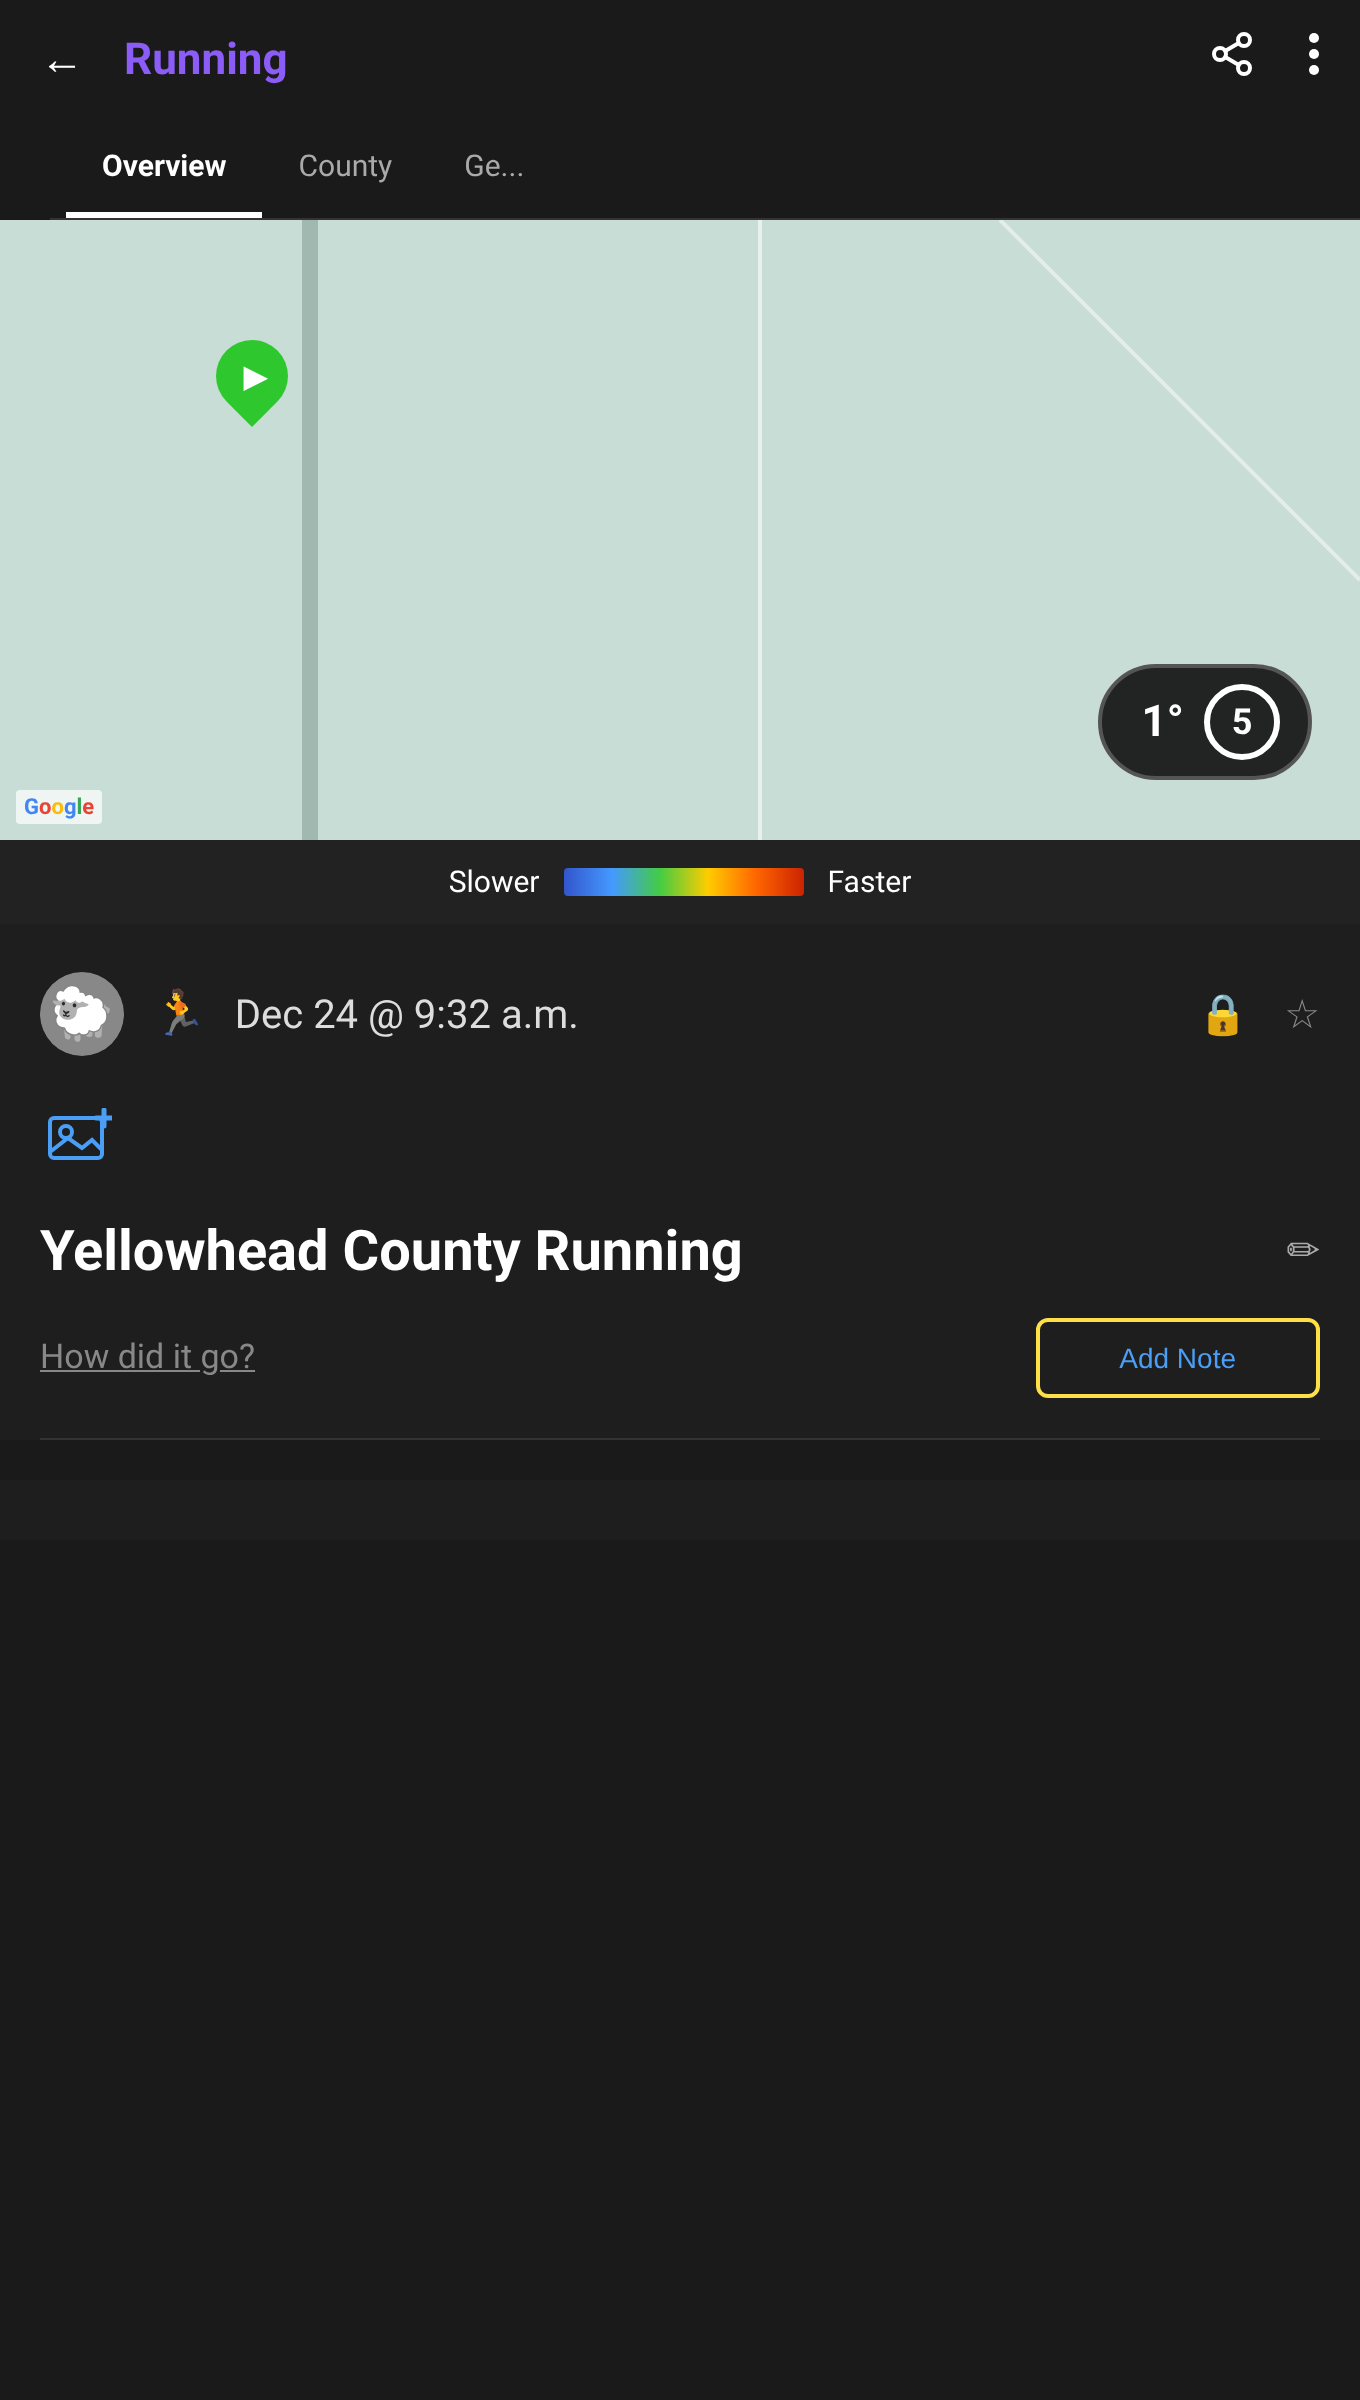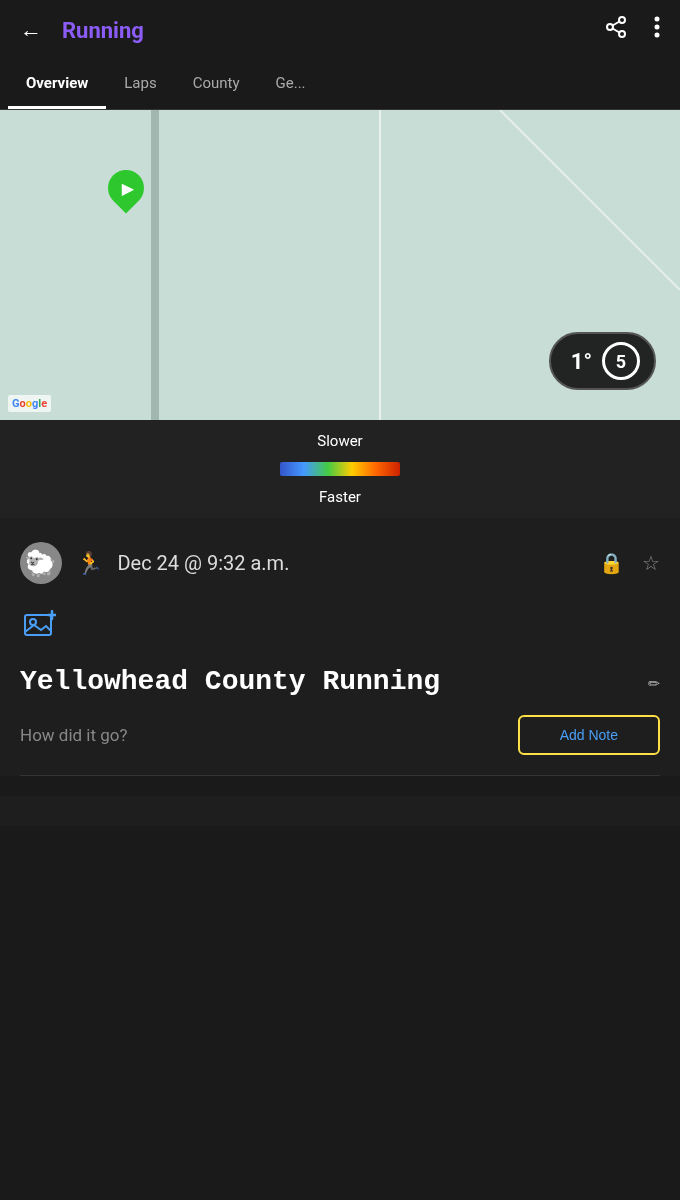--- a/index.html
+++ b/index.html
@@ -49,20 +49,21 @@
       font-size: 22px;
       padding: 4px;
     }
 
     
     .tab-bar {
       background: #1a1a1a;
       display: flex;
       border-bottom: 1px solid #333;
       padding: 0 8px;
+      margin-left: 25px;
     }
 
     .tab-item {
       padding: 14px 18px;
       font-size: 15px;
       color: #aaaaaa;
       cursor: pointer;
       border-bottom: 3px solid transparent;
       white-space: nowrap;
     }
@@ -98,21 +99,20 @@
 
     
     .speed-legend {
       background: #222222;
       display: flex;
       align-items: center;
       justify-content: center;
       gap: 12px;
       padding: 12px 0;
       font-size: 15px;
-      flex-direction: column;
     }
 
     .speed-gradient {
       width: 120px;
       height: 14px;
       background: linear-gradient(to right, #3355cc, #4499ff, #44cc44, #ffcc00, #ff6600, #cc2200);
       border-radius: 2px;
     }
 
     
@@ -190,21 +190,20 @@
     .add-photo-icon {
       font-size: 26px;
       color: #4a9ef5;
     }
 
     .activity-title-row {
       display: flex;
       align-items: flex-start;
       justify-content: space-between;
       margin: 10px 0 8px 0;
-      font-family: Liberation Mono, monospace;
     }
 
     .activity-title {
       font-size: 28px;
       font-weight: bold;
       color: #ffffff;
       line-height: 1.2;
       flex: 1;
     }
 
@@ -219,20 +218,21 @@
     .note-row {
       display: flex;
       align-items: center;
       justify-content: space-between;
       margin: 16px 0 20px 0;
     }
 
     .note-prompt {
       font-size: 17px;
       color: #888888;
+      text-decoration: underline;
     }
 
     .add-note-btn {
       background: none;
       border: 2px solid #fde047;
       color: #4a9ef5;
       padding: 10px 40px;
       font-size: 14px;
       border-radius: 6px;
       cursor: pointer;
@@ -378,21 +378,20 @@
         <circle cx="3" cy="4" r="2.5"></circle>
         <circle cx="3" cy="12" r="2.5"></circle>
         <circle cx="3" cy="20" r="2.5"></circle>
       </svg>
     </button>
   </div>
 </div>
 
 <div class="tab-bar">
   <div class="tab-item active">Overview</div>
-  <div class="tab-item">Laps</div>
   <div class="tab-item">County</div>
   <div class="tab-item">Ge...</div>
 </div>
 
 <div class="map-container">
   <div class="map-bg">
 
     <svg class="map-route" viewBox="0 0 680 310" preserveAspectRatio="none">
 
       <rect width="680" height="310" fill="#c8ddd6"></rect>

